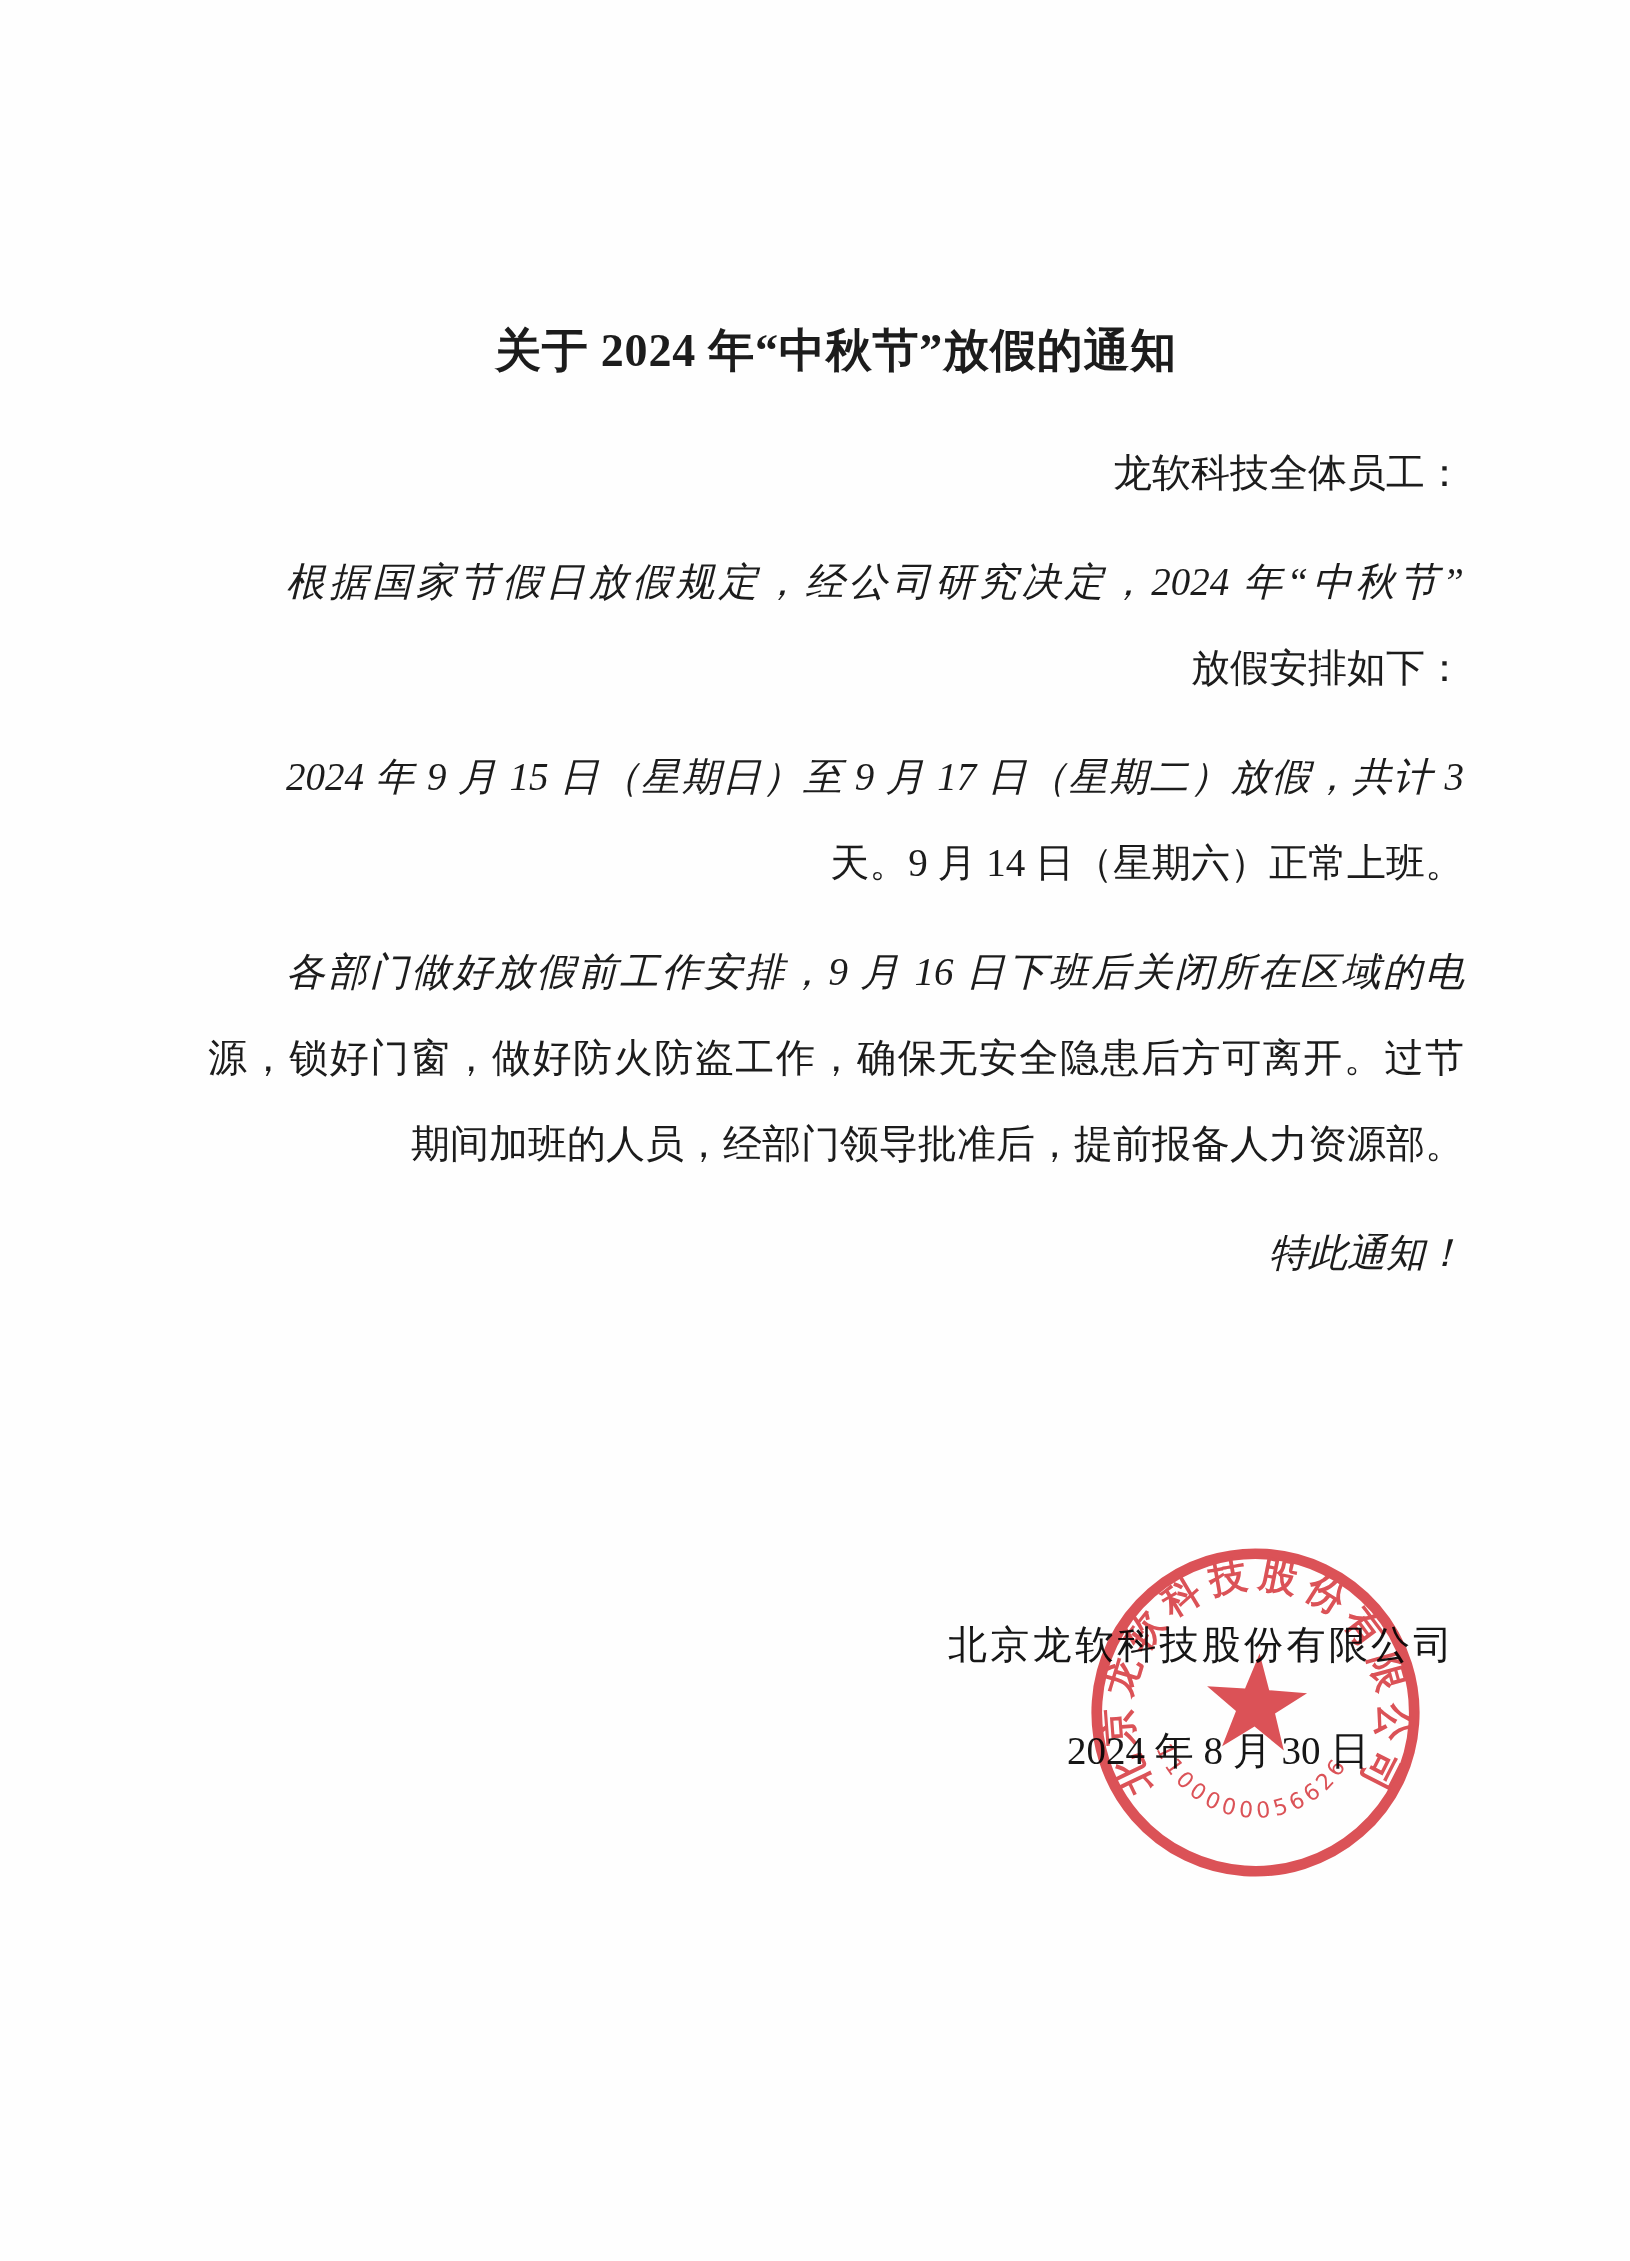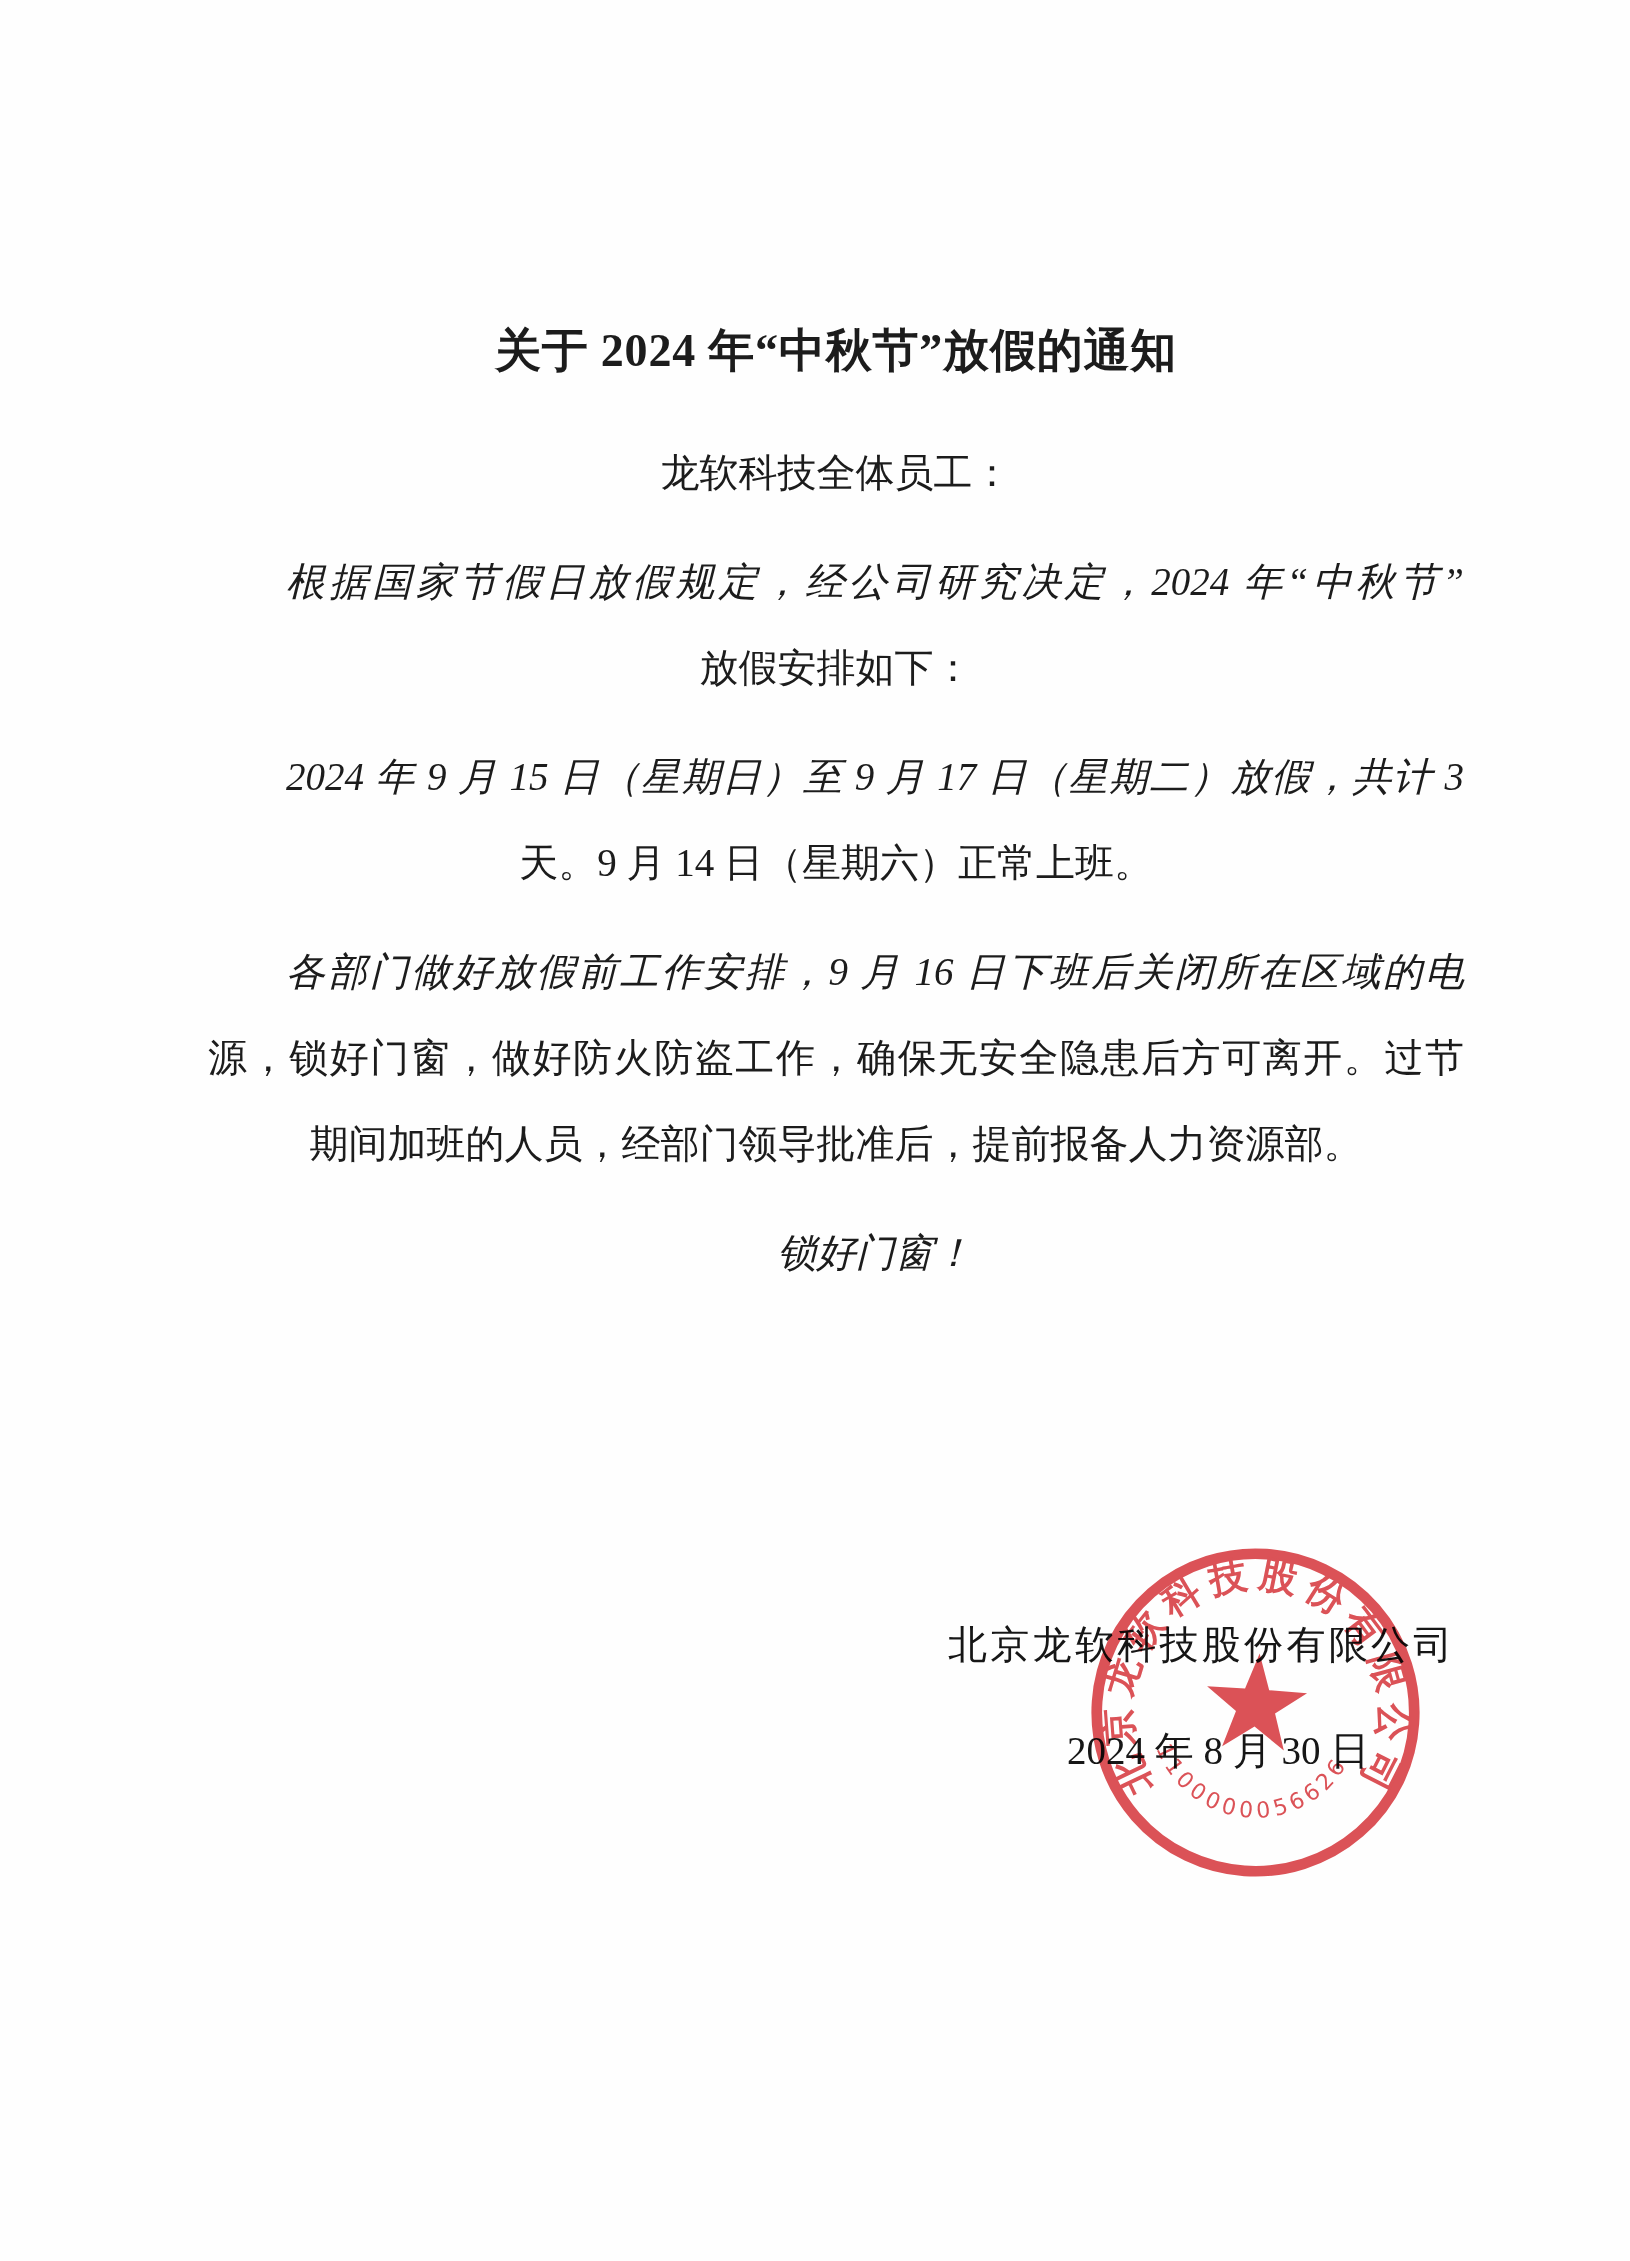--- a/index.html
+++ b/index.html
@@ -21,21 +21,21 @@
     font-size:46px;
     font-weight:700;
     line-height:73px;
     text-align:center;
     letter-spacing:0.8px;
   }
   .line {
     font-size:39px;
     line-height:86px;
     white-space:nowrap;
-    text-align:center;
+    text-align:right;
   }
   .line.fill {
     white-space:normal;
     text-align:justify;
     text-align-last:justify;
   }
   .indent { text-indent:78px; }
   .para-gap { margin-top:23px;font-style:italic; }
   .sig-company {
     position:absolute;
@@ -84,21 +84,21 @@
     <div class="line indent fill para-gap">根据国家节假日放假规定，经公司研究决定，2024 年“中秋节”</div>
     <div class="line">放假安排如下：</div>
 
     <div class="line indent fill para-gap">2024 年 9 月 15 日（星期日）至 9 月 17 日（星期二）放假，共计 3</div>
     <div class="line">天。9 月 14 日（星期六）正常上班。</div>
 
     <div class="line indent fill para-gap">各部门做好放假前工作安排，9 月 16 日下班后关闭所在区域的电</div>
     <div class="line fill">源，锁好门窗，做好防火防盗工作，确保无安全隐患后方可离开。过节</div>
     <div class="line">期间加班的人员，经部门领导批准后，提前报备人力资源部。</div>
 
-    <div class="line indent para-gap">锁好门窗！</div>
+    <div class="line indent para-gap">特此通知！</div>
   </div>
 
   <div class="sig-company">北京龙软科技股份有限公司</div>
   <div class="sig-date">2024 年 8 月 30 日</div>
 
   <svg class="seal" viewBox="0 0 400 400" aria-hidden="true">
     <defs>
       <path id="sealArcTop" d="M 83.6 297.7 A 152 152 0 1 1 331.6 276" fill="none"></path>
       <path id="sealArcBottom" d="M 81.3 247.9 A 128 128 0 0 0 318.7 247.9" fill="none"></path>
     </defs>

